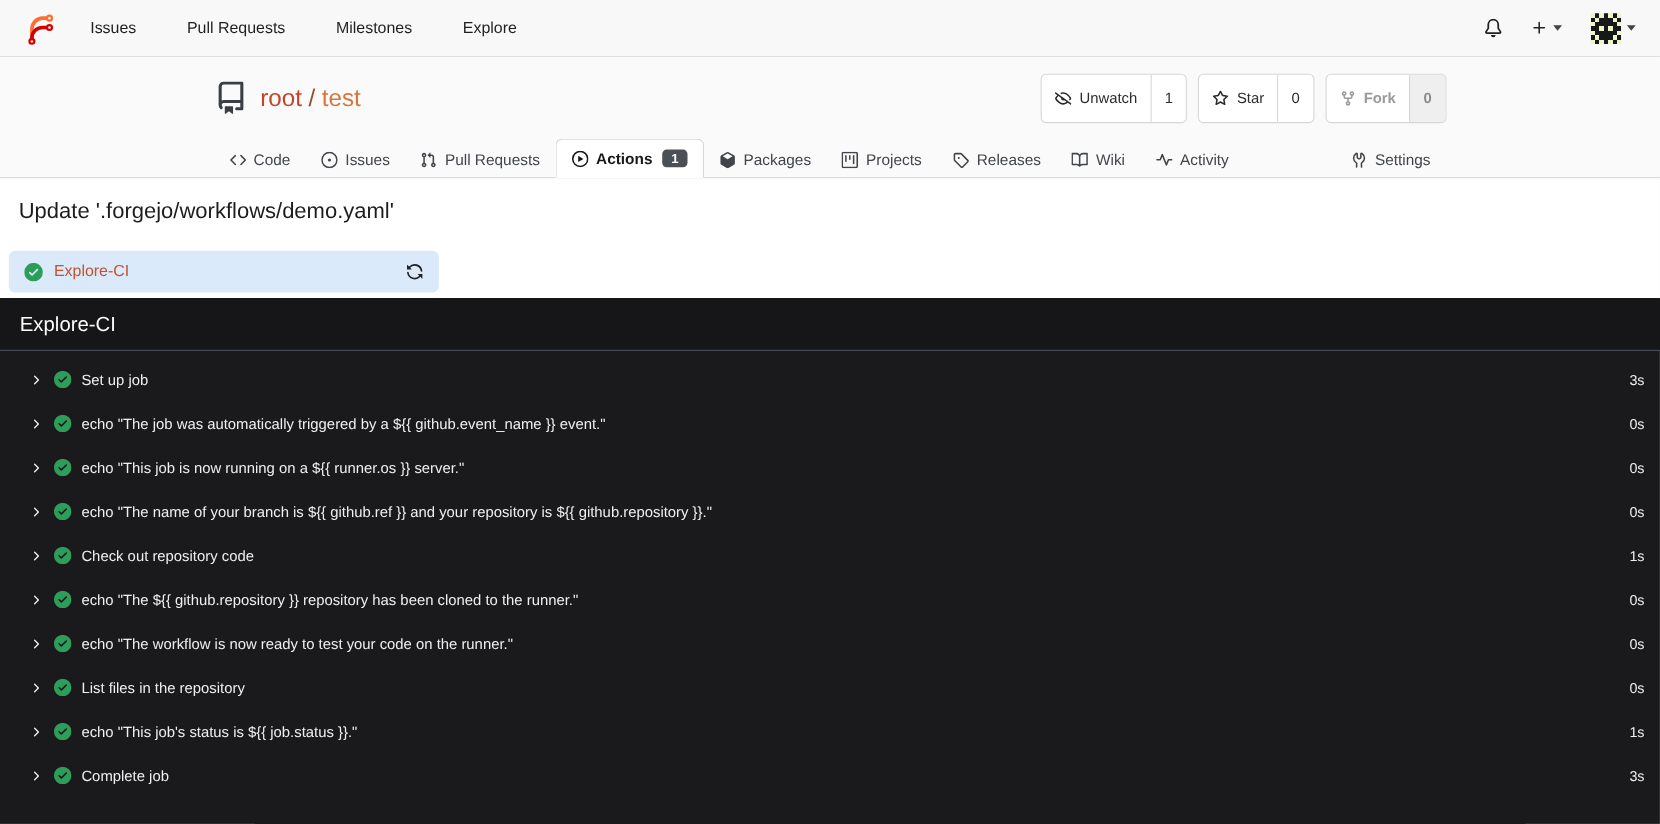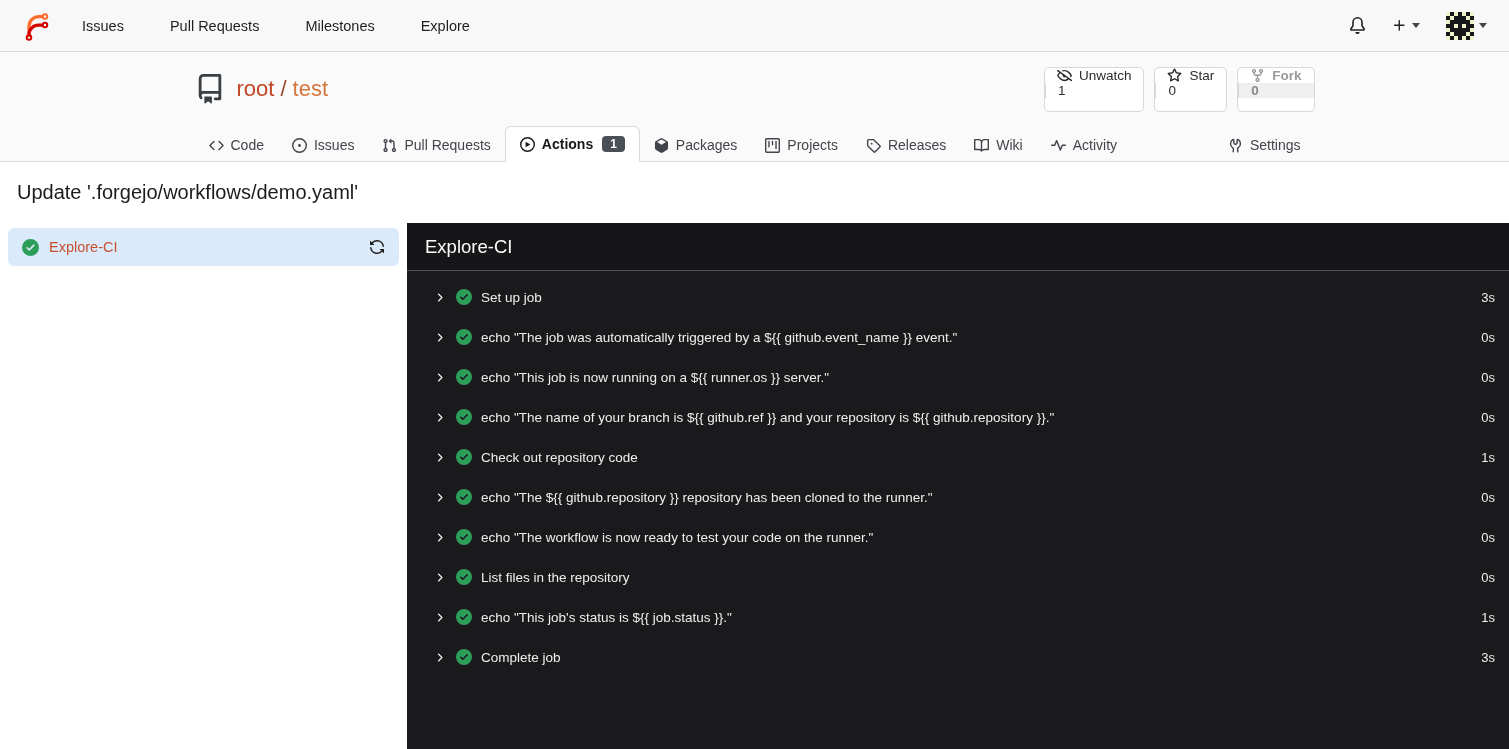--- a/index.html
+++ b/index.html
@@ -24,21 +24,21 @@
   .repo-header { background:#fafafa; border-bottom:1px solid #d8d8d8; height:110px; }
   .repo-header-inner { width:1120px; margin:0 auto; padding-top:14px; }
   .repo-title-row { display:flex; align-items:center; height:46px; }
   .repo-icon { color:#3a3f44; margin-right:12px; }
   .repo-name { font-size:22px; display:flex; align-items:center; gap:6px; }
   .repo-owner { color:#c24524; cursor:pointer; }
   .repo-sep { color:#9a4a2c; }
   .repo-repo { color:#d5763e; cursor:pointer; }
   .repo-actions { margin-left:auto; display:flex; gap:10px; }
   .btn-group { display:flex; border:1px solid #d8d8d8; border-radius:5px;
-    background:#ffffff; overflow:hidden; height:45px; font-size:13.5px;flex-direction:column; }
+    background:#ffffff; overflow:hidden; height:45px; font-size:13.5px; }
   .btn-main { display:flex; align-items:center; gap:7px; padding:0 12px;
     color:#2c2c2c; cursor:pointer; }
   .btn-count { display:flex; align-items:center; padding:0 12px;
     border-left:1px solid #d8d8d8; color:#2c2c2c; cursor:pointer; }
   .btn-group.disabled { color:#9a9a9a;font-weight:bold; }
   .btn-group.disabled .btn-main { color:#9a9a9a; cursor:default; }
   .btn-group.disabled .btn-count { background:#efefef; color:#8a8a8a; }
 
   
   .tabs-row { display:flex; align-items:flex-end; height:41px; margin-top:8px; }
@@ -49,21 +49,21 @@
     border-radius:6px 6px 0 0; font-weight:bold; color:#17181a; }
   .tab-badge { background:#4b5057; color:#ffffff; font-size:12px; font-weight:bold;
     border-radius:4px; padding:1px 8px; margin-left:2px; }
   .tab-spacer { flex:1; }
 
   
   .page-title-bar { height:61px; display:flex; align-items:center; padding:0 17px; }
   .page-title { font-size:20px; color:#1c1c1c; font-weight:normal; }
 
   
-  .main { display:flex; height:526px; }
+  .main { display:flex; height:526px;flex-direction:column; }
   .job-sidebar { width:407px; flex:none; background:#ffffff; padding:5px 8px; }
   .job-item { height:38px; display:flex; align-items:center; gap:10px;
     background:#daeafa; border-radius:6px; padding:0 14px; cursor:pointer; }
   .job-item .job-label { color:#c8502d; font-size:14.5px; }
   .job-item .sync { margin-left:auto; color:#222; cursor:pointer; display:flex; }
 
   .run-panel { flex:1; background:#1a1a1c; color:#ececec; display:flex; flex-direction:column; }
   .run-header { background:#161618; padding:13px 18px 12px 18px; border-bottom:1px solid #4b5059; }
   .run-title { font-size:18.5px; color:#fbfbfb; }
   .run-status { font-size:13px; color:#d8d8d8; margin-top:8px; }

